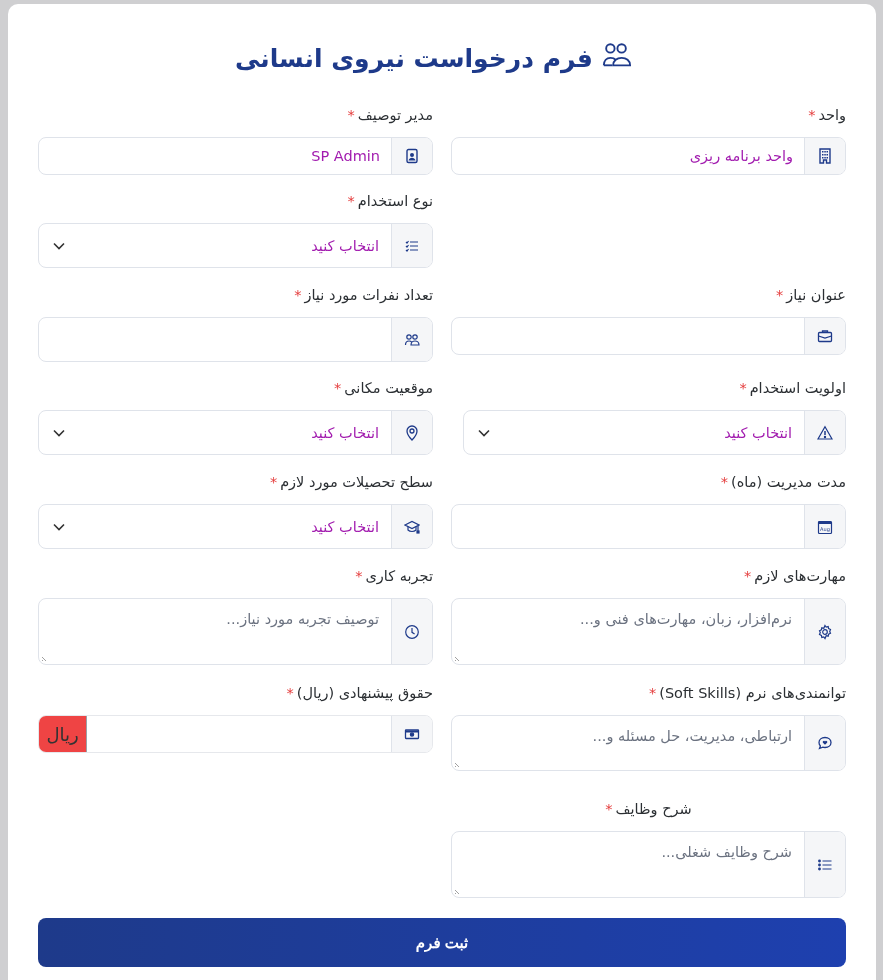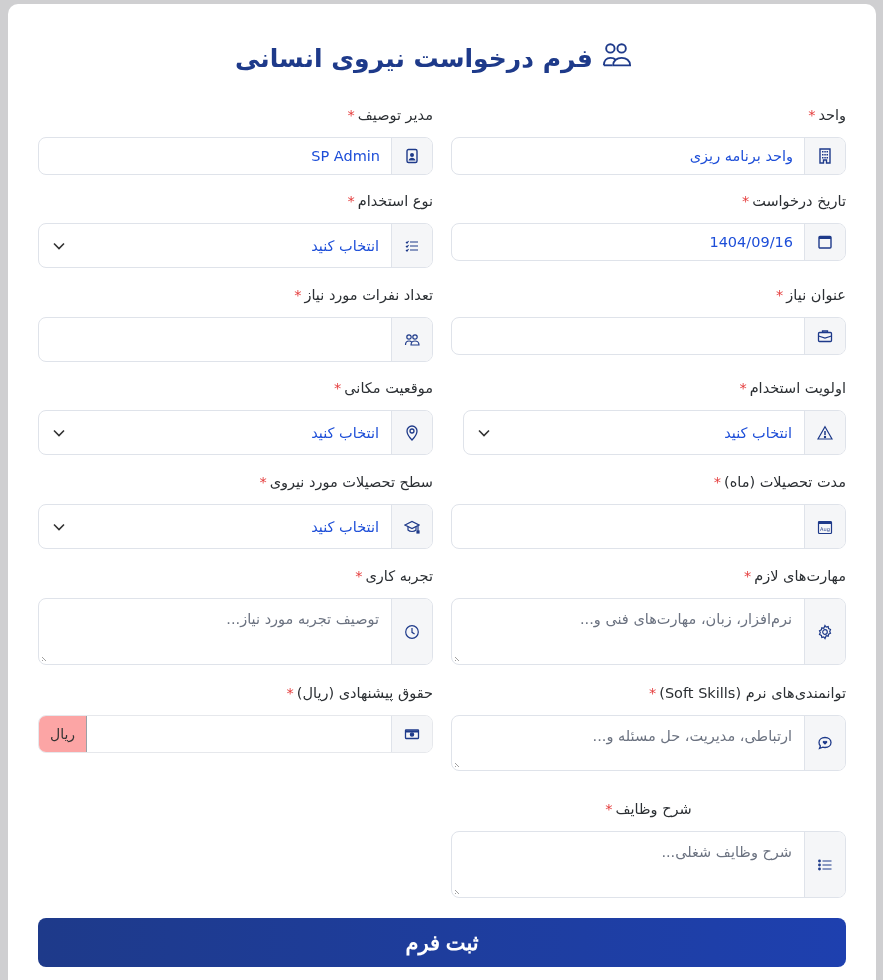--- a/index.html
+++ b/index.html
@@ -52,50 +52,50 @@
       border-left: 1px solid #dfe3ea;
       display: flex; align-items: center; justify-content: center;
       color: #1e3a8a;
     }
     .addon svg { width: 16px; height: 16px; }
     .ctrl {
       flex: 1;
       display: flex; align-items: center;
       padding: 0 12px;
       font-size: 14.5px;
-      color: #1d4ed8;
+      color: #a21caf;
       position: relative;
     }
     .ctrl.input-strong { border: 1px solid #9aa0a6; border-right: none; border-radius: 0 0 0 0; margin: -1px; }
     .select .chev {
       position: absolute; left: 14px; top: 50%;
       width: 12px; height: 8px; margin-top: -4px;
       color: #333;
     }
     .textarea { align-items: flex-start; padding-top: 12px; color: #6b7280; }
     .textarea .resize {
       position: absolute; left: 2px; bottom: 2px;
       width: 8px; height: 8px;
     }
     .placeholder { color: #6b7280; }
     .salary-unit {
       width: 47px; flex: 0 0 47px;
-      background: #fca5a5;
+      background: #ef4444;
       display: flex; align-items: center; justify-content: center;
-      font-size: 14px; color: #333;
+      font-size: 18px; color: #333;
     }
     .submit {
       position: absolute;
       left: 30px; top: 914px;
       width: 808px; height: 49px;
       border-radius: 8px;
       background: linear-gradient(90deg, #1e3a8a 0%, #1e40af 100%);
       color: #ffffff;
       font-weight: bold;
-      font-size: 21px;
+      font-size: 15px;
       display: flex; align-items: center; justify-content: center;
       direction: rtl;
       border: none;
     }
   </style>
 </head>
 <body>
 
 <div class="card">
 
@@ -139,32 +139,20 @@
         <svg viewBox="0 0 16 16">
             <rect x="3" y="1.5" width="10" height="13" rx="1.5" fill="none" stroke="#1e3a8a" stroke-width="1.4"></rect>
             <circle cx="8" cy="7" r="2" fill="#1e3a8a"></circle>
             <path d="M4.5 12.5c.5-2 2-2.8 3.5-2.8s3 .8 3.5 2.8z" fill="#1e3a8a"></path>
           </svg>
       </span>
       <div class="ctrl input-strong">SP Admin</div>
     </div>
   </div>
 
-  <div class="field" style="left:443px; top:187px; width:395px;">
-    <div class="label"><span>تاریخ درخواست</span><span class="req">*</span></div>
-    <div class="group" style="height:38px;">
-      <span class="addon">
-        <svg viewBox="0 0 16 16">
-            <rect x="2" y="2.5" width="12" height="11.5" rx="1" fill="none" stroke="#1e3a8a" stroke-width="1.4"></rect>
-            <rect x="2" y="2.5" width="12" height="2.5" fill="#1e3a8a"></rect>
-          </svg>
-      </span>
-      <div class="ctrl input-strong">1404/09/16</div>
-    </div>
-  </div>
 
   <div class="field" style="left:30px; top:187px; width:395px;">
     <div class="label"><span>نوع استخدام</span><span class="req">*</span></div>
     <div class="group" style="height:45px;">
       <span class="addon">
         <svg viewBox="0 0 16 16" stroke="#1e3a8a" stroke-width="1.2" fill="none">
             <path d="M6 4h8M6 8h8M6 12h8"></path>
             <path d="M2 4l1 1 1.5-2M2 8l1 1 1.5-2M2 12l1 1 1.5-2"></path>
           </svg>
       </span>
@@ -235,35 +223,35 @@
       <div class="ctrl select">
         <span>انتخاب کنید</span>
         <svg class="chev" viewBox="0 0 12 8" fill="none" stroke="#333" stroke-width="1.6">
             <path d="M1 1.5l5 5 5-5"></path>
           </svg>
       </div>
     </div>
   </div>
 
   <div class="field" style="left:443px; top:468px; width:395px;">
-    <div class="label"><span>مدت تحصیلات (ماه)</span><span class="req">*</span></div>
+    <div class="label"><span>مدت مدیریت (ماه)</span><span class="req">*</span></div>
     <div class="group" style="height:45px;">
       <span class="addon">
         <svg viewBox="0 0 16 16">
             <rect x="1.5" y="2.5" width="13" height="12" rx="1" fill="none" stroke="#1e3a8a" stroke-width="1.2"></rect>
             <rect x="1.5" y="2.5" width="13" height="2.5" fill="#1e3a8a"></rect>
             <text x="8" y="12" font-size="5" text-anchor="middle" fill="#1e3a8a" font-family="DejaVu Sans, sans-serif">Aug</text>
           </svg>
       </span>
       <div class="ctrl"></div>
     </div>
   </div>
 
   <div class="field" style="left:30px; top:468px; width:395px;">
-    <div class="label"><span>سطح تحصیلات مورد نیروی</span><span class="req">*</span></div>
+    <div class="label"><span>سطح تحصیلات مورد لازم</span><span class="req">*</span></div>
     <div class="group" style="height:45px;">
       <span class="addon">
         <svg viewBox="0 0 16 16" fill="none" stroke="#1e3a8a" stroke-width="1.2">
             <path d="M1 6l7-3.5L15 6 8 9.5z"></path>
             <path d="M4 7.5v3.5c1 1 2.5 1.5 4 1.5s3-.5 4-1.5V7.5"></path>
             <path d="M14 6.5v6"></path>
             <rect x="13" y="12" width="2" height="2" fill="#1e3a8a"></rect>
           </svg>
       </span>
       <div class="ctrl select">

